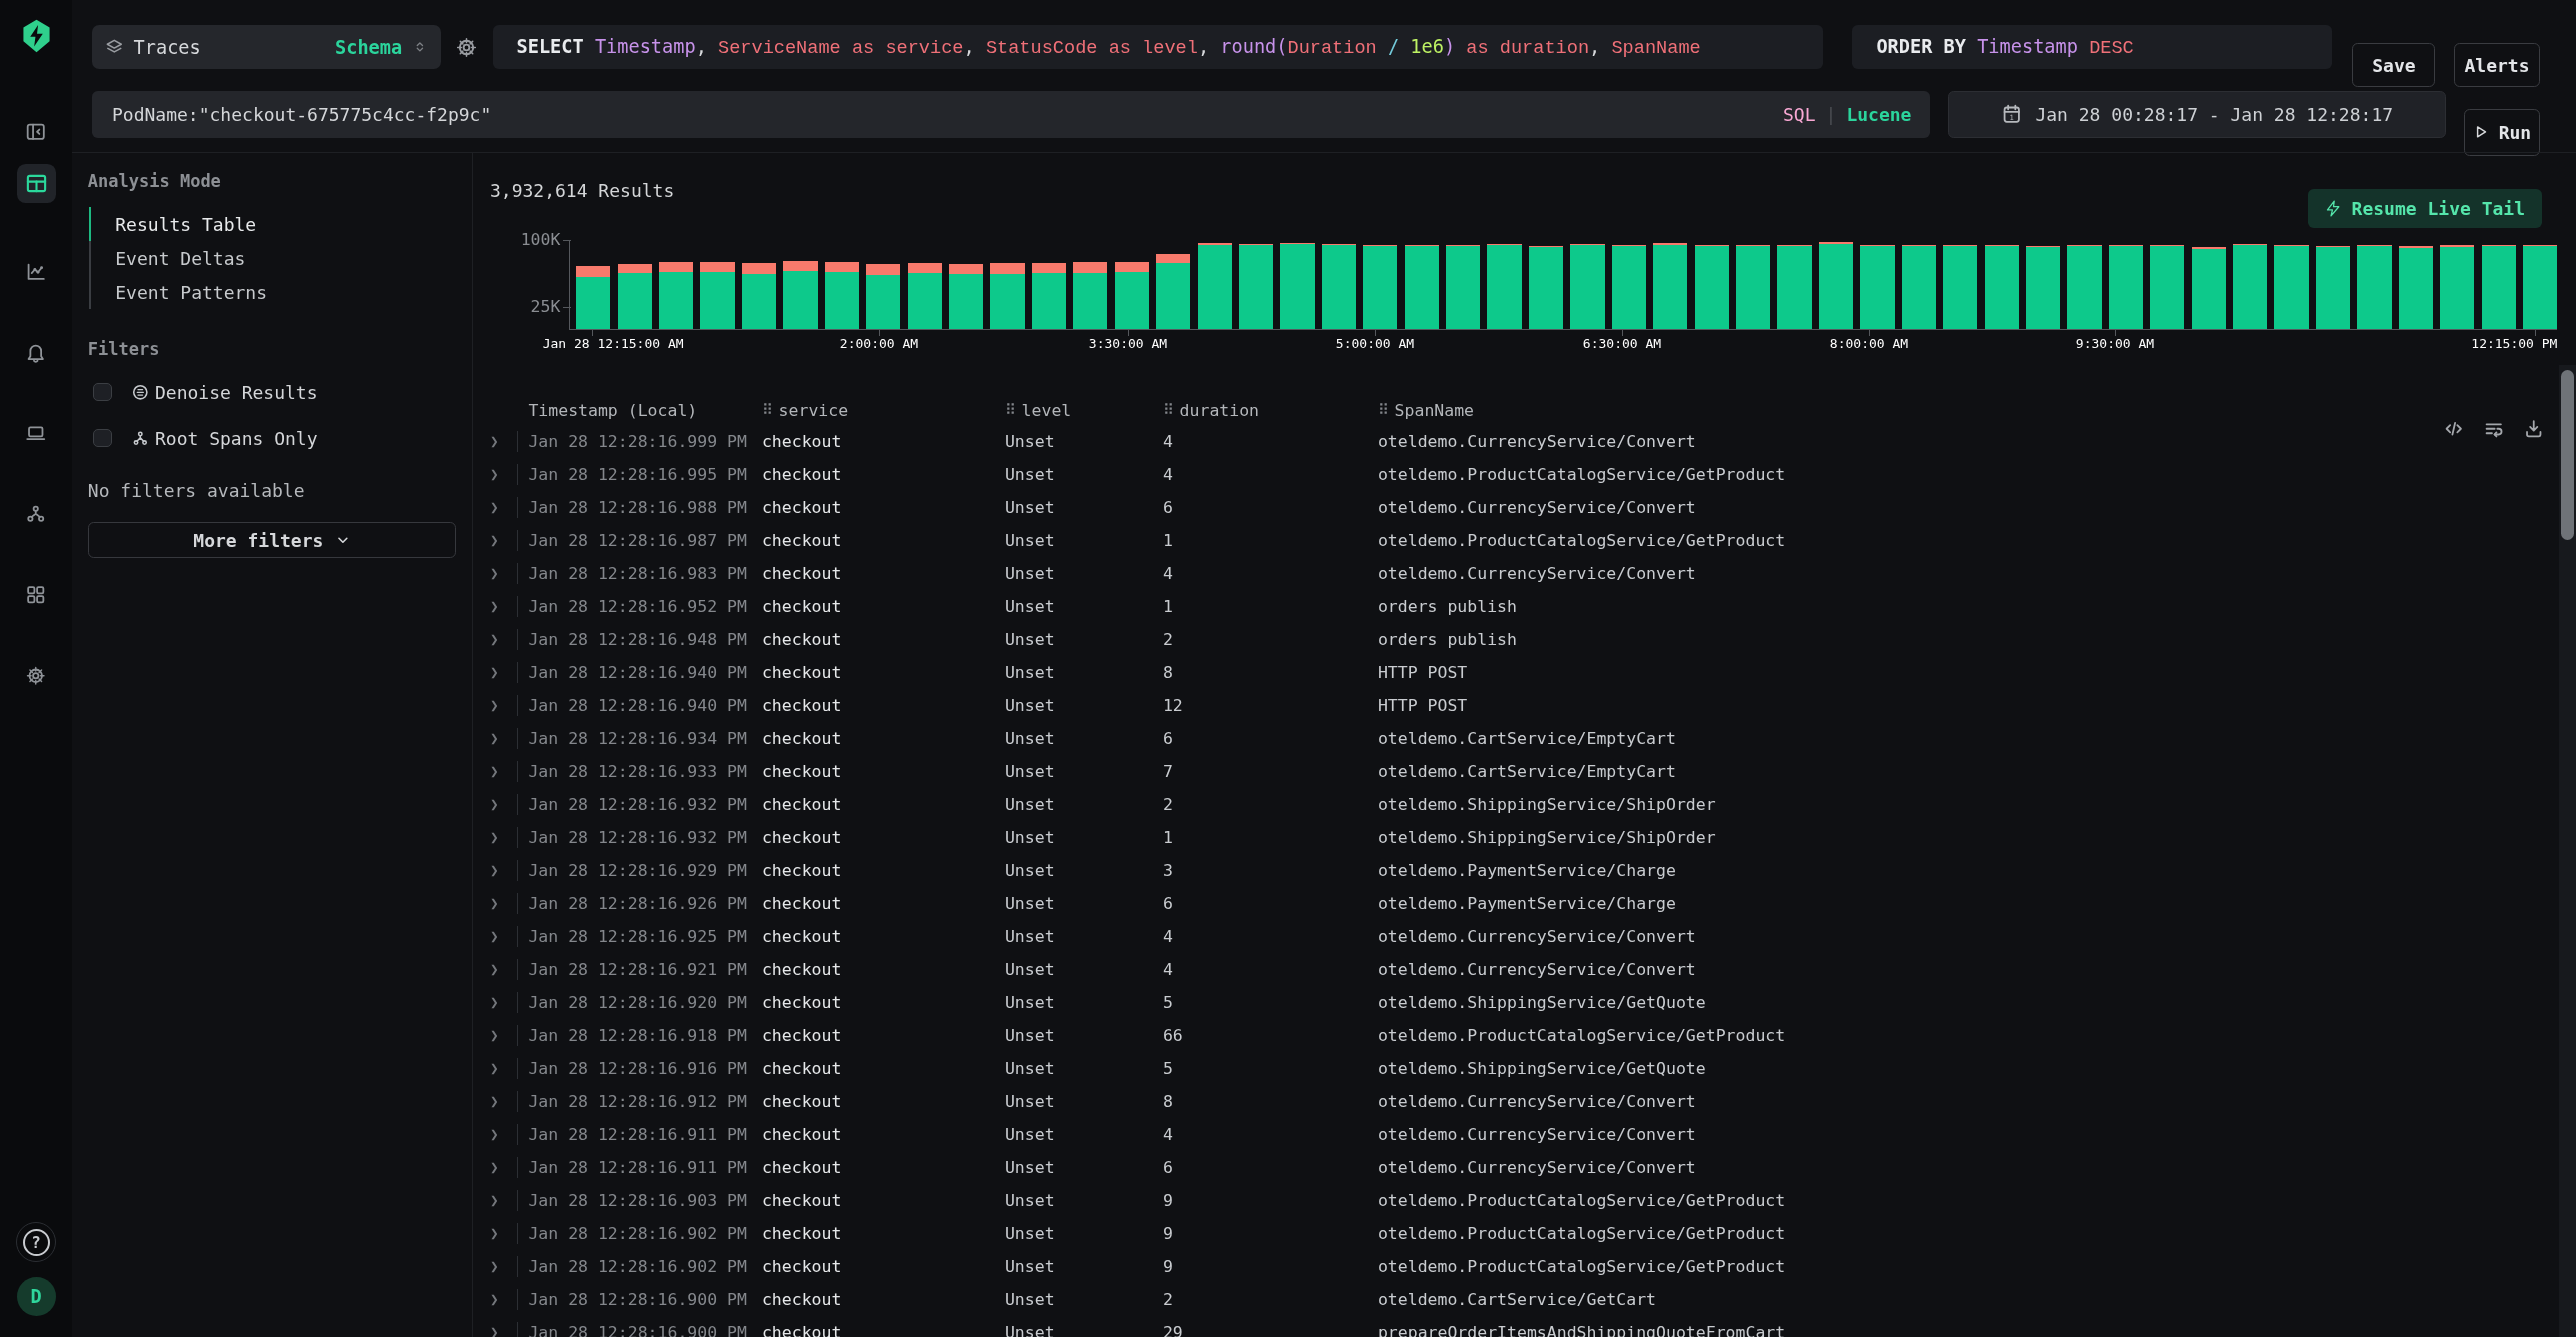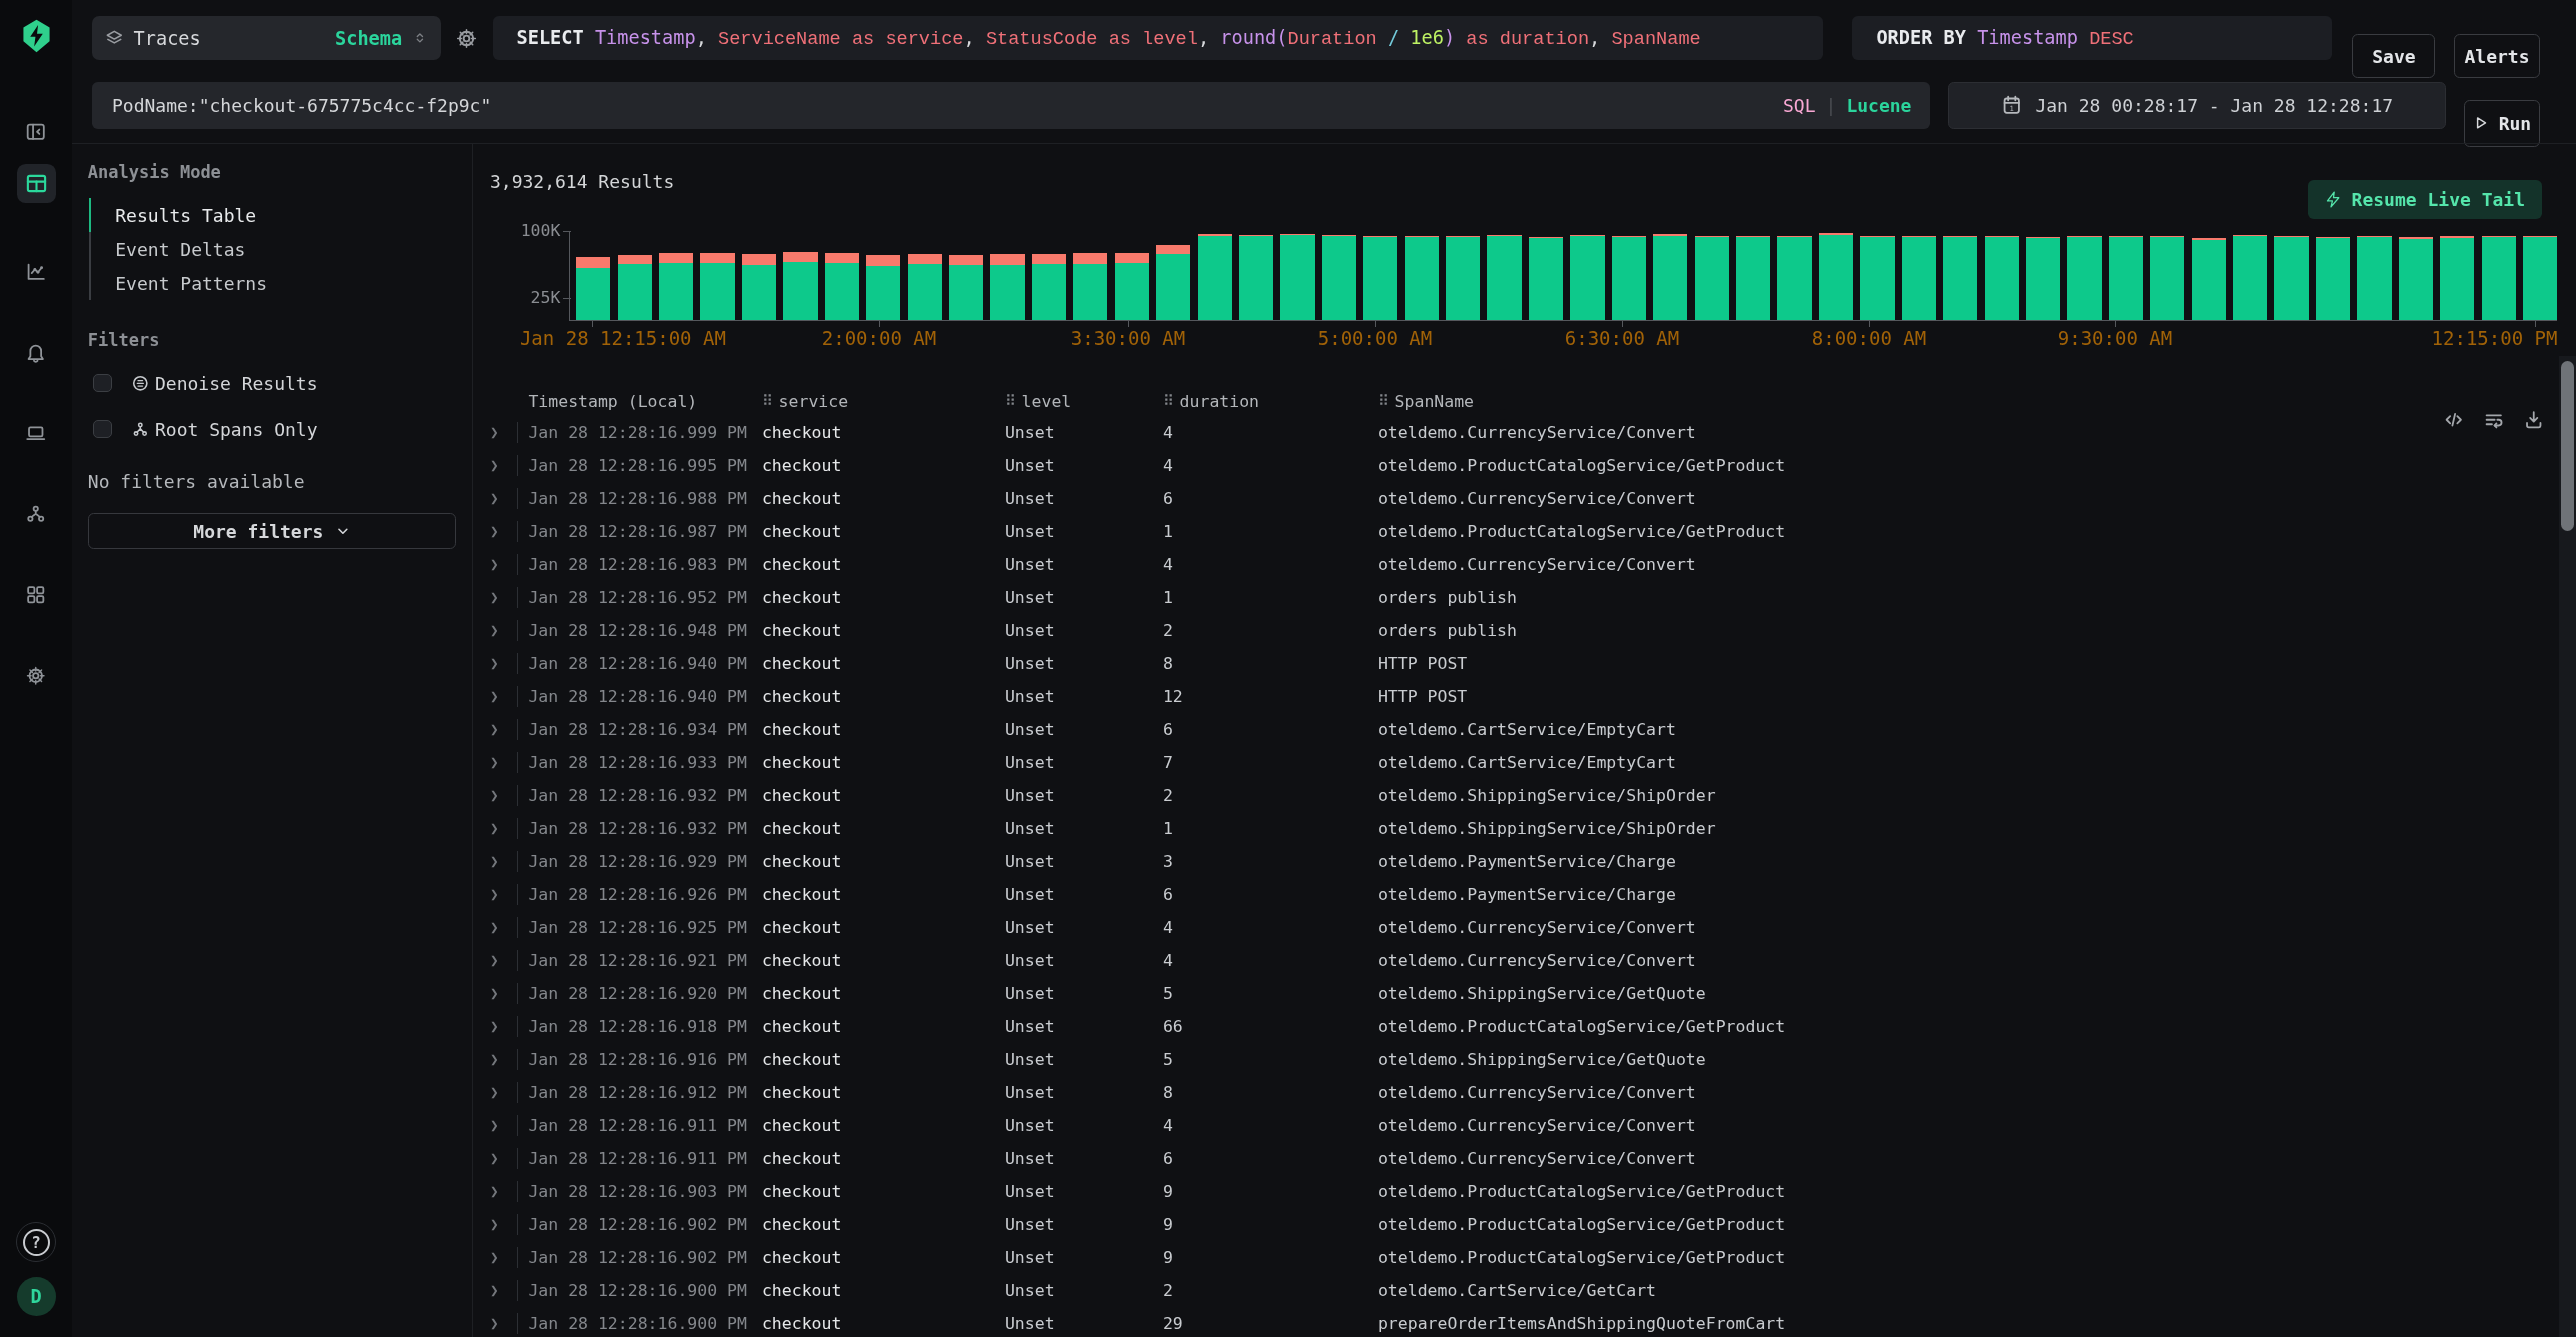--- a/index.html
+++ b/index.html
@@ -17,21 +17,21 @@
   .ric { width:39px; height:39px; display:flex; align-items:center; justify-content:center; color:#8f9398; border-radius:8.6px; }
   .ric.active { background:#212429; color:#2bd99c; margin:7.2px 0; }
   .rail-spacer { flex:1; }
   .rail-bottom { display:flex; flex-direction:column; align-items:center; gap:14.3px; }
   .help-btn { width:40px; height:40px; border-radius:50%; border:1.4px solid #2b2e33; display:flex; align-items:center; justify-content:center; color:#c9ccd0; }
   .help-inner { width:27px; height:27px; border-radius:50%; border:2.1px solid #c9ccd0; display:flex; align-items:center; justify-content:center; font-size:15.8px; font-weight:bold; }
   .avatar { width:39px; height:39px; border-radius:50%; background:#153b2c; color:#2fd79c; font-weight:bold; font-size:18.6px; display:flex; align-items:center; justify-content:center; }
 
   
   .app { flex:1; display:flex; flex-direction:column; min-width:0; }
-  .topbar { padding:16px 36px 0 20px; }
+  .topbar { padding:25px 36px 0 20px; }
   .tb-row { display:flex; align-items:center; }
   .r1 { height:44px; margin-bottom:21.5px; }
   .r2 { height:47px; }
 
   .source-pill { width:349px; height:44px; background:#25272c; border-radius:7.2px; display:flex; align-items:center; padding:0 13px; gap:10px; }
   .source-pill .lbl { flex:1; font-size:18.6px; color:#d6d8db; }
   .schema-lbl { font-size:18.6px; color:#2bd49c; font-weight:bold; }
   .gear-btn { width:31.5px; margin:0 10px; display:flex; justify-content:center; color:#9a9da2; }
 
   .sql-editor { flex:1; height:44px; background:#1c1e23; border-radius:5.7px; padding:0 24px; font-size:18.6px; line-height:43px; white-space:nowrap; overflow:hidden; }
@@ -83,21 +83,21 @@
   .chart { margin-top:13px; position:relative; padding-left:79px; padding-right:18.6px; }
   .plot { height:104px; position:relative; }
   .yaxis { position:absolute; left:0; top:15px; bottom:0; width:1.4px; background:#55585d; }
   .baseline { position:absolute; left:0; right:0; bottom:-1.4px; height:1.4px; background:#55585d; }
   .ytick { position:absolute; width:7.2px; height:1.4px; background:#55585d; left:-5.7px; }
   .ylab { position:absolute; right:10px; font-size:16.5px; color:#8a8d92; text-align:right; }
   .bars { position:absolute; left:7.2px; right:0; top:0; bottom:0; display:flex; align-items:flex-end; gap:7.2px; }
   .bar { flex:1; display:flex; flex-direction:column; justify-content:flex-end; }
   .seg-err { background:#f87a6c; }
   .seg-ok { background:#0dc98b; }
-  .xlabels { height:27px; position:relative; font-size:19px; color:#a16207;text-decoration:underline; }
+  .xlabels { height:27px; position:relative; font-size:13px; color:#ffffff;text-decoration:underline; }
   .xtickmark { position:absolute; top:0; width:1.4px; height:7.2px; background:#55585d; }
   .xlab { position:absolute; top:7.2px; white-space:nowrap; }
 
   .thead { margin-top:40px; height:29px; position:relative; display:grid; grid-template-columns:27px 1.4px 10px 212px 243px 158px 215px 1fr; align-items:center; font-size:16.5px; color:#b3b6ba; }
   .hcell { display:flex; align-items:center; gap:5.7px; padding-left:21.5px; white-space:nowrap; }
   .hcell.first { padding-left:0; }
   .dots { color:#83868b; font-size:15px; }
   .thead-icons { position:absolute; right:31.5px; top:0; height:29px; display:flex; align-items:center; gap:18.6px; color:#a4a7ac; }
 
   .tbody { overflow:hidden; }

